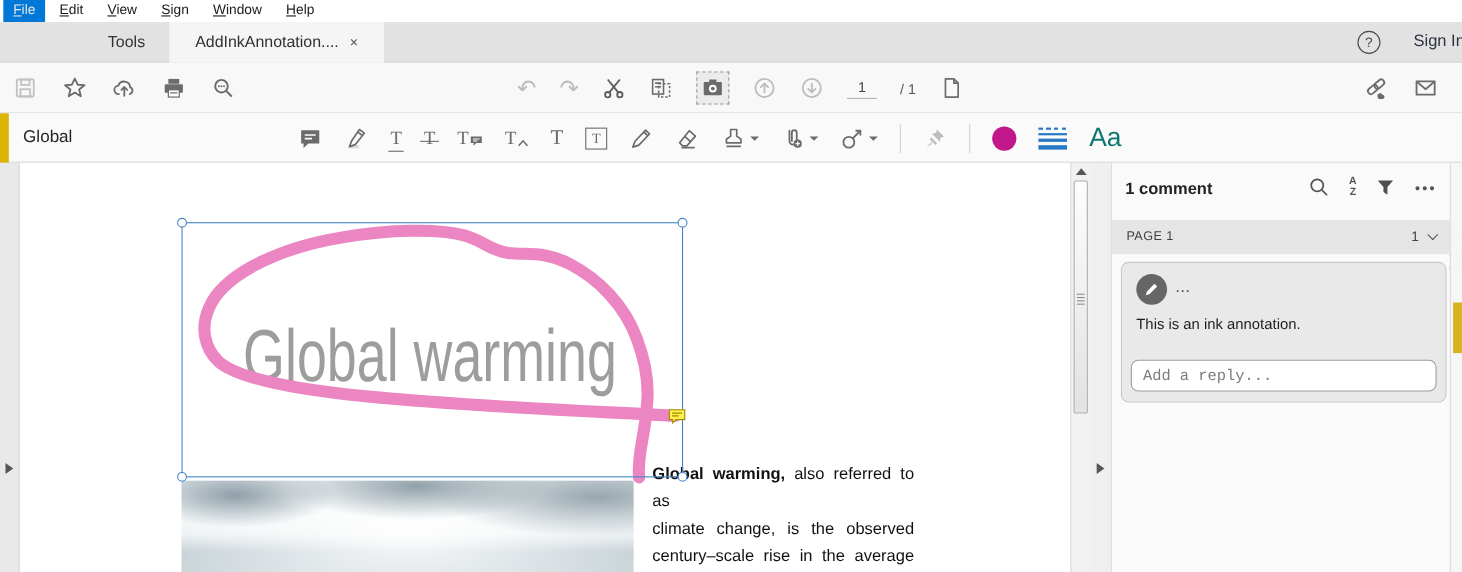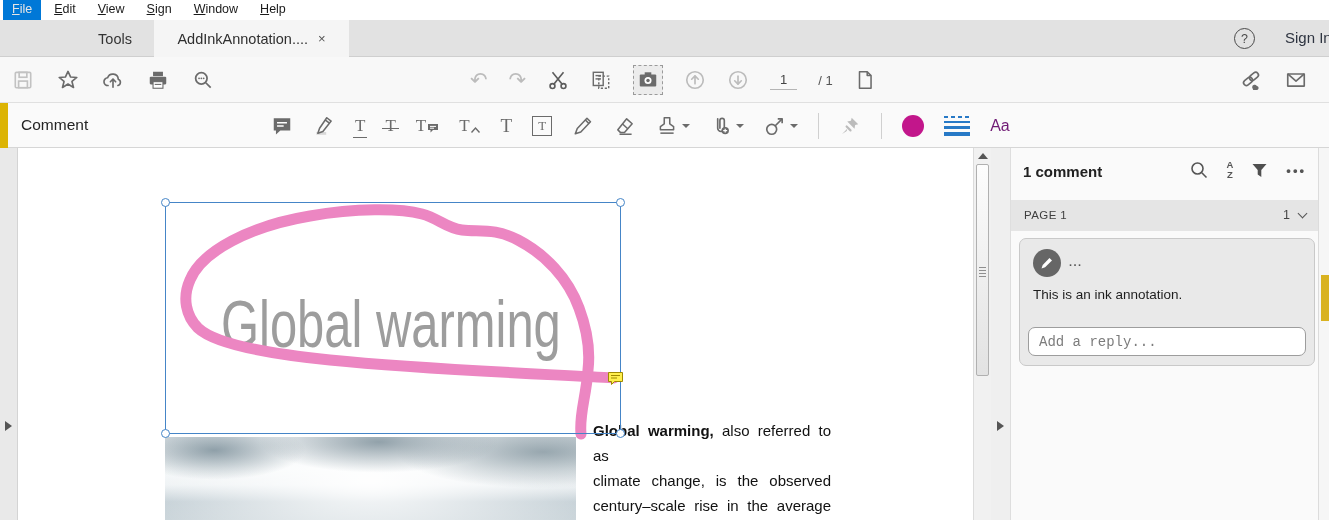--- a/index.html
+++ b/index.html
@@ -43,21 +43,21 @@
   .tico { position:relative; font-family:"Liberation Serif", serif; font-size:17px; color:#6b6b6b; line-height:1; display:inline-block; }
   .tico.u::after { content:""; position:absolute; left:-2px; right:-2px; bottom:-4px; border-bottom:1.6px solid #6b6b6b; }
   .tico.s::after { content:""; position:absolute; left:-3px; right:-3px; top:62%; border-bottom:1.6px solid #6b6b6b; }
   .tbox { width:20px; height:20px; border:1.4px solid #6b6b6b; display:flex; align-items:center; justify-content:center; }
   .tbox .tico { font-size:13px; }
   .caret { width:0; height:0; border-left:4px solid transparent; border-right:4px solid transparent; border-top:4.5px solid #6b6b6b; margin-left:4px; }
   .cb-sep { width:1px; height:26px; background:#d0d0d0; }
   .color-dot { width:22px; height:22px; border-radius:50%; }
   .lw { display:flex; flex-direction:column; gap:3px; width:26px; }
   .lw i { display:block; background:#2779c6; border:0; }
-  .aa { font-size:16px; color:#701a75; }
+  .aa { font-size:24px; color:#0f766e; }
   .close-btn { position:absolute; left:1272px; top:111px; width:90px; height:30px; border:2px solid #3b3b3b; border-radius:16px; background:transparent; font-size:15px; font-weight:bold; color:#2c2c2c; text-align:left; padding-left:18px; font-family:"Liberation Sans", sans-serif; }
 
   
   .left-strip { position:absolute; left:0; top:148px; width:18px; height:372px; background:#e9e9e9; border-right:1px solid #d4d4d4; }
   .tri-right { width:0; height:0; border-top:5.5px solid transparent; border-bottom:5.5px solid transparent; border-left:7px solid #555; position:absolute; }
   .docview { position:absolute; left:18px; top:148px; width:955px; height:372px; background:#fff; }
   .vscroll { position:absolute; left:973px; top:148px; width:18px; height:372px; background:#f1f1f1; border-left:1px solid #dcdcdc; }
   .scroll-up { position:absolute; left:4px; top:5px; width:0; height:0; border-left:5px solid transparent; border-right:5px solid transparent; border-bottom:6px solid #555; }
   .thumb { position:absolute; left:2px; top:16px; width:13px; height:212px; background:linear-gradient(#fdfdfd,#e2e2e2); border:1px solid #b0b0b0; border-radius:2px; }
   .grip { position:absolute; left:2px; top:102px; width:7px; }
@@ -238,21 +238,21 @@
         <svg class="ic" viewBox="0 0 20 20" fill="none" stroke="#6b6b6b" stroke-width="1.5" stroke-linejoin="round">
             <rect x="2.5" y="4.5" width="15" height="11"></rect>
             <path d="M2.5 4.5 10 11l7.5-6.5"></path>
           </svg>
       </span>
     </div>
   </div>
 
   <div class="commentbar">
     <div class="cb-accent"></div>
-    <div class="cb-title">Comment</div>
+    <div class="cb-title">Global</div>
 
     <div class="cb-icons">
       <span class="ic-box">
         <svg class="ic" viewBox="0 0 20 20">
             <path d="M2.5 3h15v11h-9l-4 3.8V14h-2z" fill="#6b6b6b"></path>
             <path d="M5.5 7h9M5.5 10h6" stroke="#fff" stroke-width="1.3"></path>
           </svg>
       </span>
       <span class="ic-box">
         <svg class="ic" viewBox="0 0 20 20">

